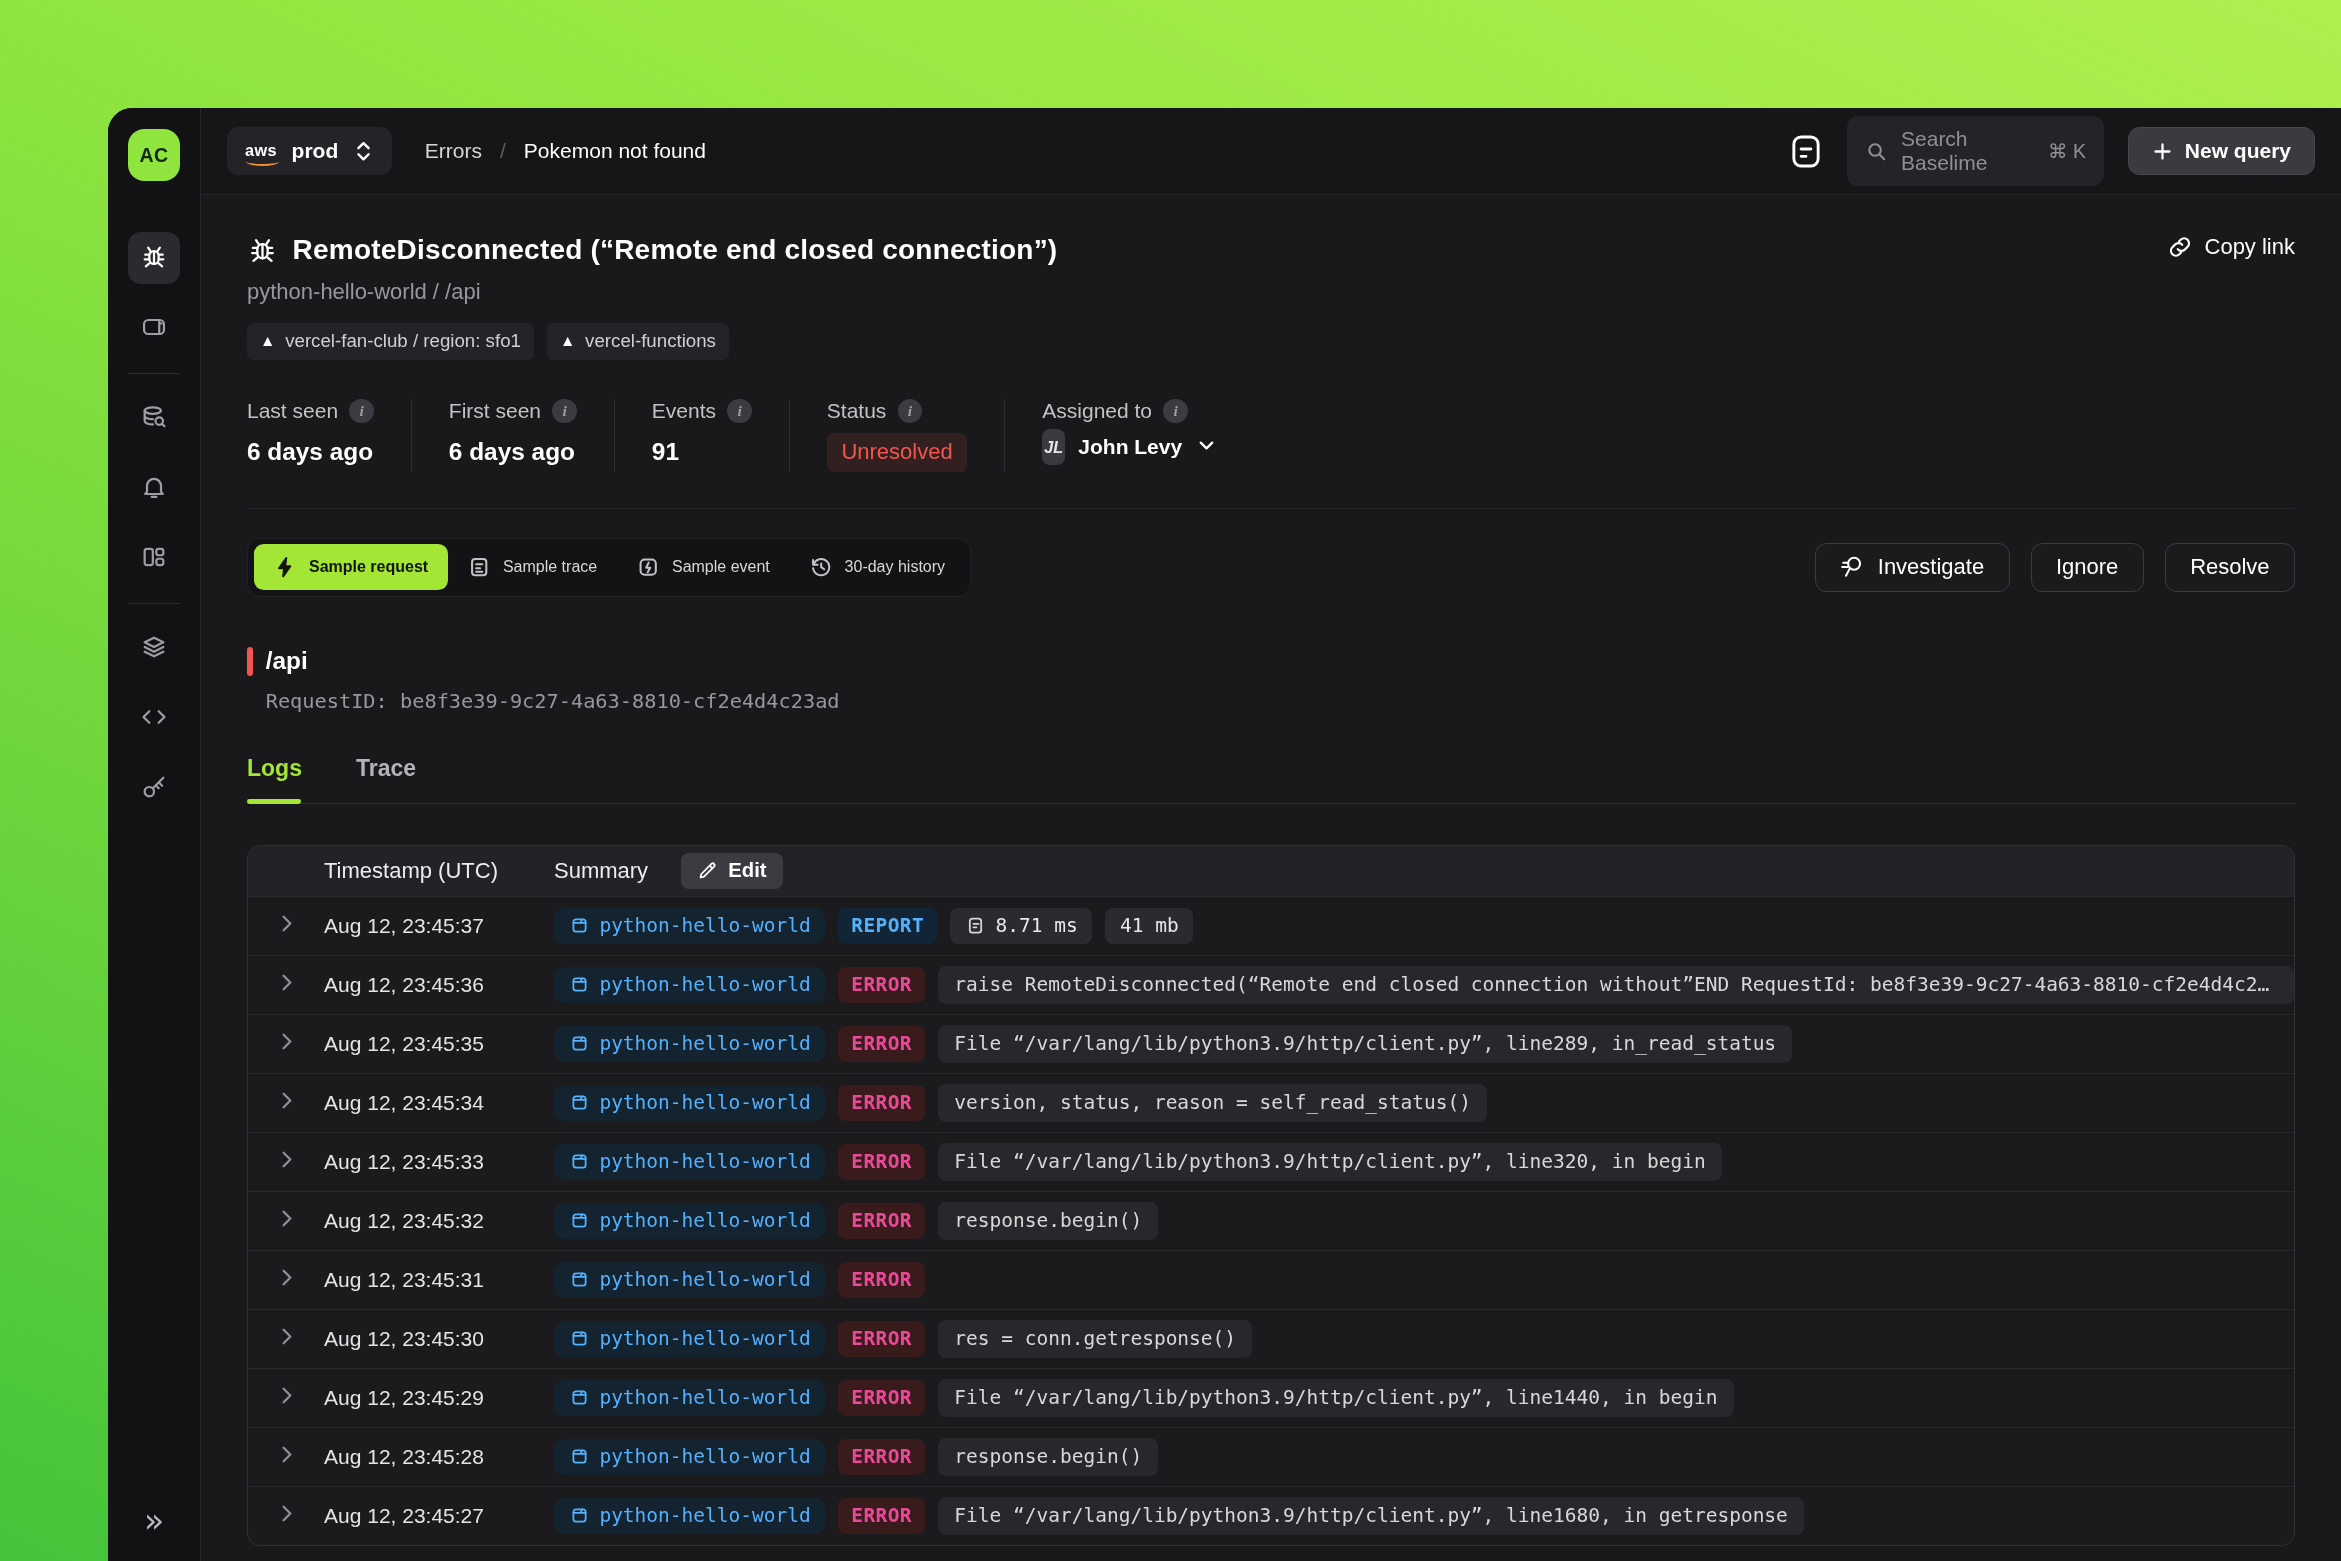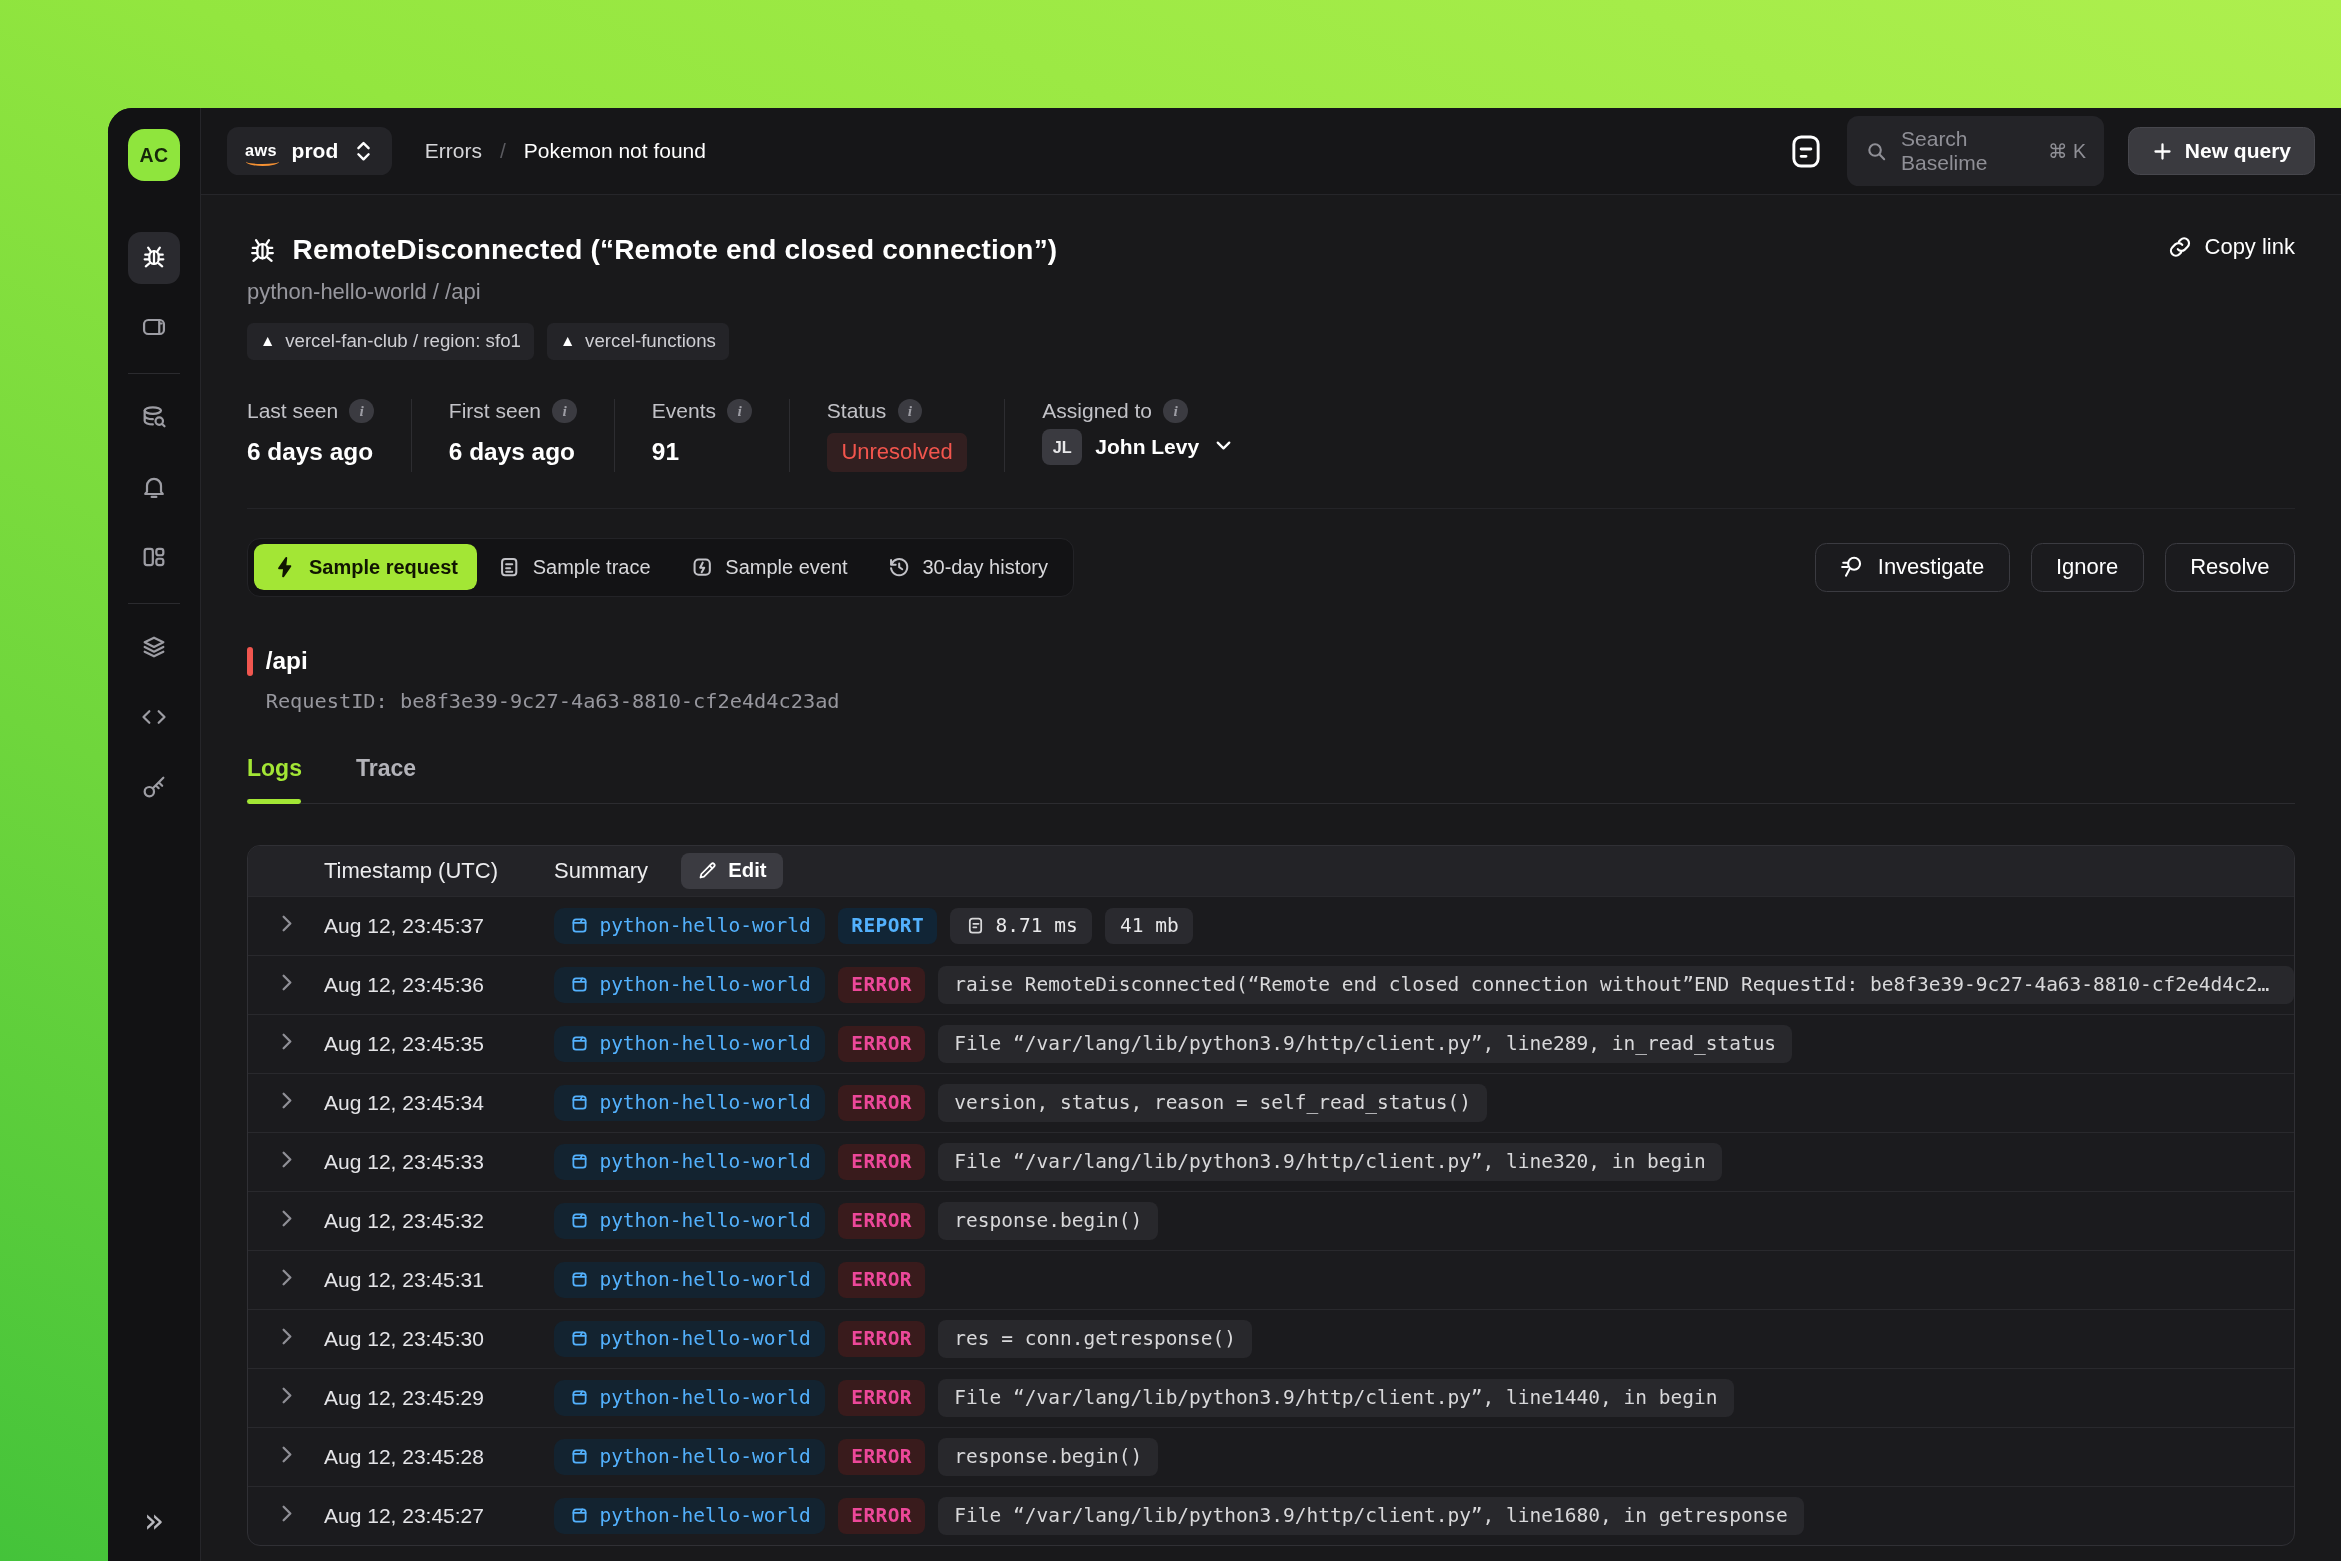--- a/index.html
+++ b/index.html
@@ -100,36 +100,36 @@
     font-size:15.5px; display:inline-flex; align-items:center; justify-content:center;
     font-weight:700; font-family:"Liberation Serif", serif; font-style:italic;
   }
   .stat-value { margin-top:14.6px; font-size:24.4px; font-weight:700; color:#fff; }
   .badge-unresolved {
     display:inline-block; margin-top:9.8px; font-size:22px; color:#f2554d;
     background:rgba(242,85,77,.12); border-radius:6.5px; padding:6.5px 14.6px;
   }
   .assignee { margin-top:6.5px; display:flex; align-items:center; gap:13px; cursor:pointer; }
   .assignee-avatar {
-    width:40px; height:36px; border-radius:8.1px; background:#3a3a40; color:#e8e8ea;
-    font-size:16.3px; font-weight:700; display:flex; align-items:center; justify-content:center;
+    width:23px; height:36px; border-radius:8.1px; background:#3a3a40; color:#e8e8ea;
+    font-size:16.3px; font-weight:700; display:flex; align-items:center; justify-content:center;font-style:italic;
   }
   .assignee-name { font-size:21px; font-weight:700; color:#fff; }
 
   .head-sep { margin-top:36px; border-bottom:0.8px solid #242428; }
 
   
   .action-row { margin-top:29px; display:flex; align-items:center; }
   .seg {
     display:inline-flex; align-items:center; background:#131315;
     border:0.8px solid #232327; border-radius:13px; padding:5.7px;
   }
   .seg-tab {
     display:flex; align-items:center; gap:11.4px; padding:10.6px 19.5px; border-radius:9.8px;
-    font-size:20px; color:#d8d8db; cursor:pointer; white-space:nowrap;
+    font-size:16px; color:#d8d8db; cursor:pointer; white-space:nowrap;
   }
   .seg-tab svg { stroke:#c2c2c7; }
   .seg-tab.active { background:#a3e635; color:#111502; font-weight:700; }
   .seg-tab.active svg { stroke:#111502; fill:#111502; }
   .action-buttons { margin-left:auto; display:flex; gap:21px; }
   .btn {
     display:flex; align-items:center; gap:11.4px; background:#1b1b1e;
     border:0.8px solid #3b3b41; border-radius:11.4px; padding:10.6px 24.4px;
     font-size:22px; color:#fff; cursor:pointer;
   }

